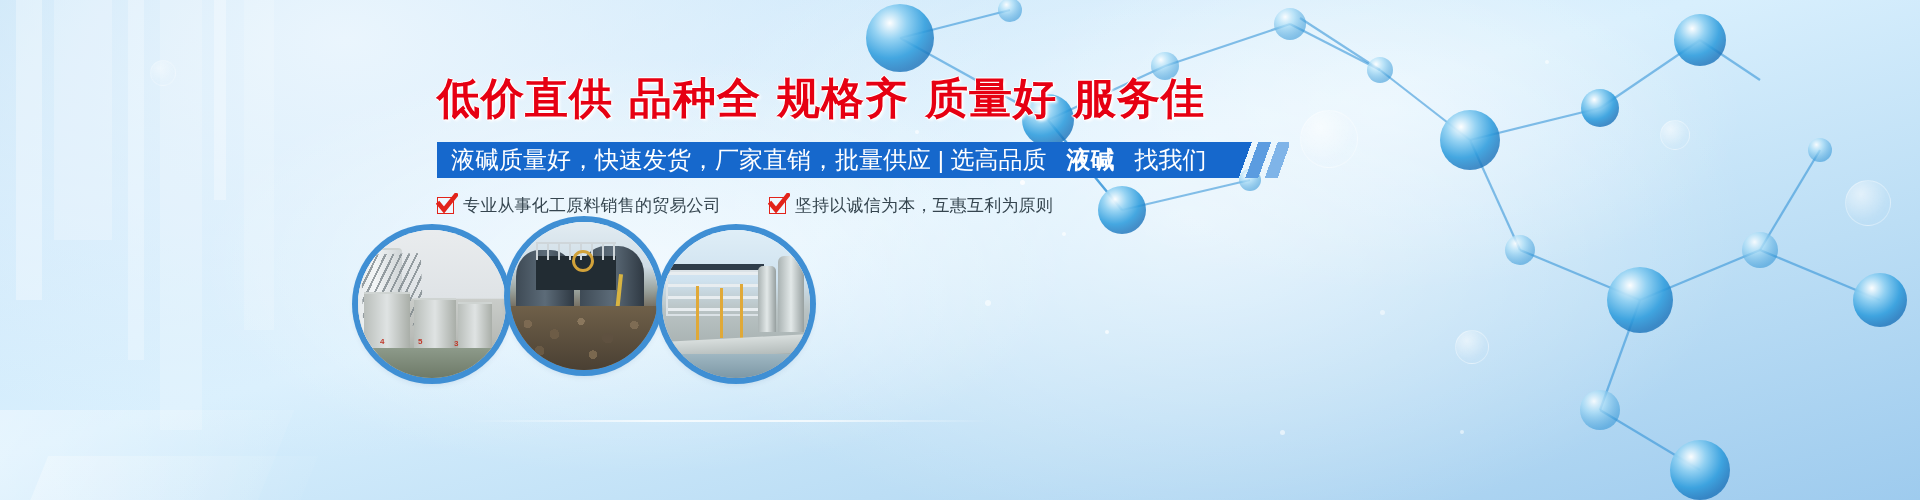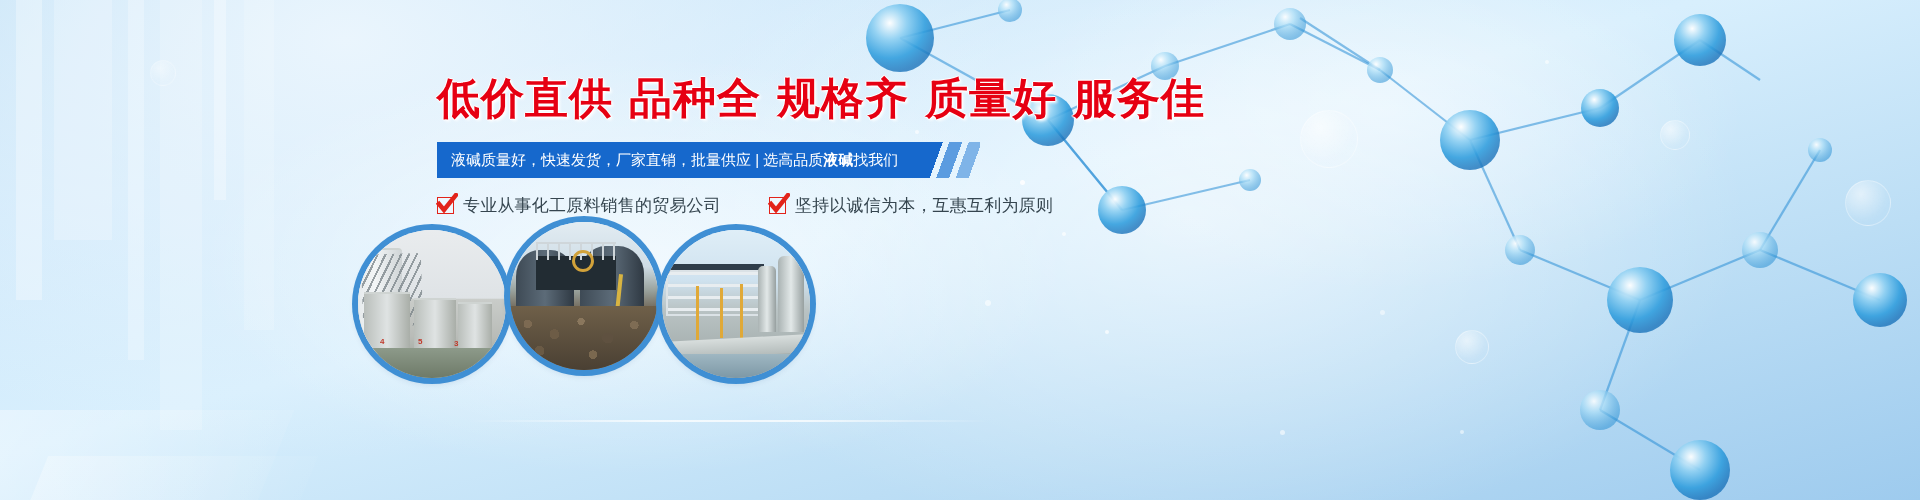--- a/index.html
+++ b/index.html
@@ -68,21 +68,21 @@
       2px 2px 3px rgba(255,255,255,0.95);
     font-family:"DejaVu Sans","Liberation Sans",sans-serif;
   }
 
   .subbar-wrap { position:absolute; left:437px; top:142px; height:36px; }
   .subbar {
     position:relative; height:36px;
     display:flex; align-items:center;
     padding:0 14px 0 14px;
     background:#1668cc;
-    color:#ffffff; font-size:15px; white-space:nowrap;
+    color:#ffffff; font-size:24px; white-space:nowrap;gap:20px;
   }
   .subbar .em { font-weight:bold; }
   .subbar-tail {
     position:absolute; left:100%; top:0; height:36px; width:68px;
     background:
       linear-gradient(110deg, #1668cc 0 38%, rgba(22,104,204,0) 38%),
       linear-gradient(110deg, rgba(255,255,255,0) 0 46%, #5b9ce0 46% 62%, rgba(255,255,255,0) 62%),
       linear-gradient(110deg, rgba(255,255,255,0) 0 70%, #7fb4e8 70% 86%, rgba(255,255,255,0) 86%);
   }
 

